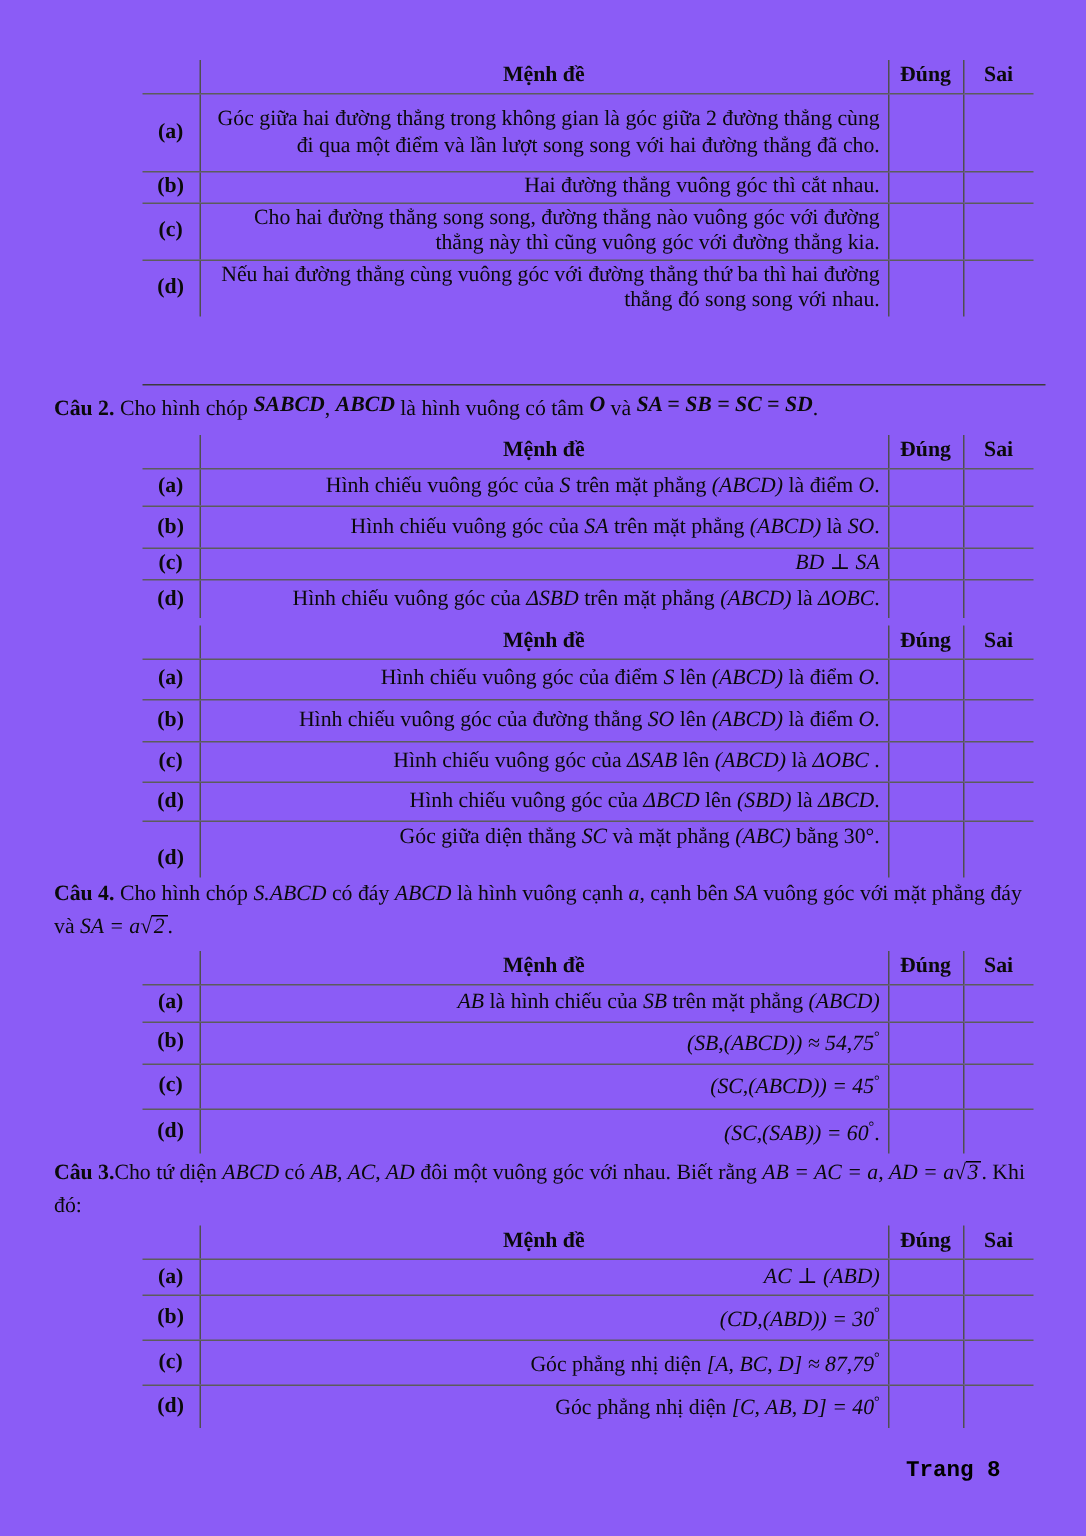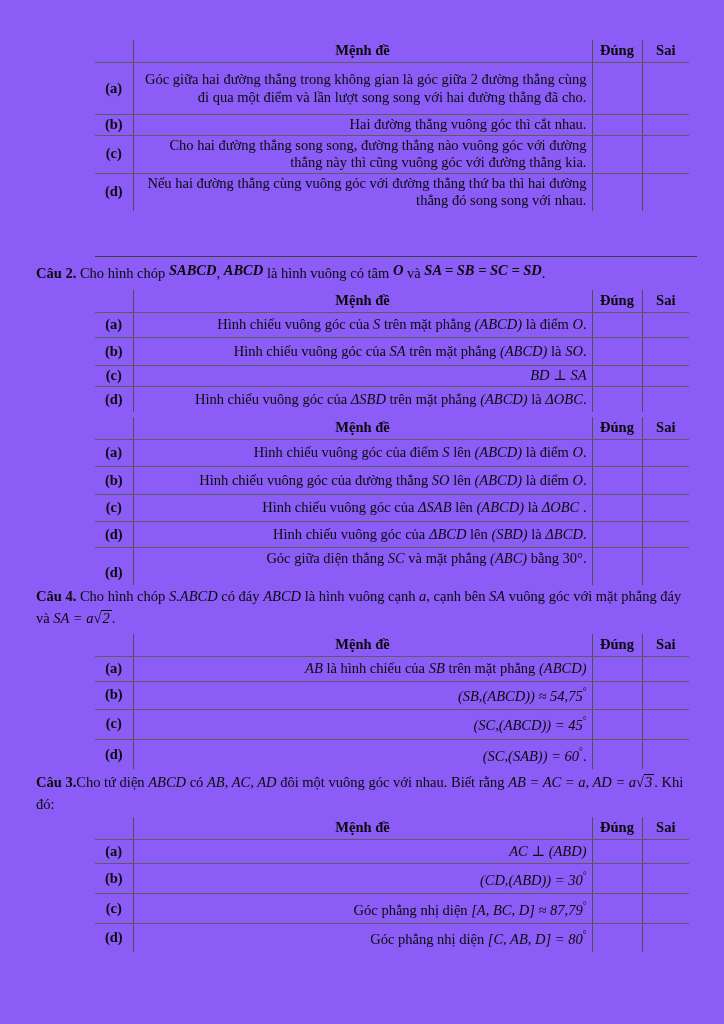--- a/index.html
+++ b/index.html
@@ -266,21 +266,22 @@
           <td class="chk v"></td>
         </tr>
         <tr style="height: 30px;">
           <td class="lbl">(c)</td>
           <td class="txt v"><span>Góc phẳng nhị diện </span><span class="it nw">[A, BC, D] ≈ 87,79</span><sup class="sup">°</sup></td>
           <td class="chk v"></td>
           <td class="chk v"></td>
         </tr>
         <tr style="height: 28px;">
           <td class="lbl">(d)</td>
-          <td class="txt v"><span>Góc phẳng nhị diện </span><span class="it nw">[C, AB, D] = 80</span><sup class="sup">°</sup></td>
-          <td class="chk v"></td>
-          <td class="chk v"></td>
-        </tr>
-      </tbody>
-  </table>
-
+          <td class="txt v"><span>Góc phẳng nhị diện </span><span class="it nw">[C, AB, D] = 40</span><sup class="sup">°</sup></td>
+          <td class="chk v"></td>
+          <td class="chk v"></td>
+        </tr>
+      </tbody>
+  </table>
+
+  <div class="footer">Trang 8</div>
 
 </div>
 
 </body></html>

